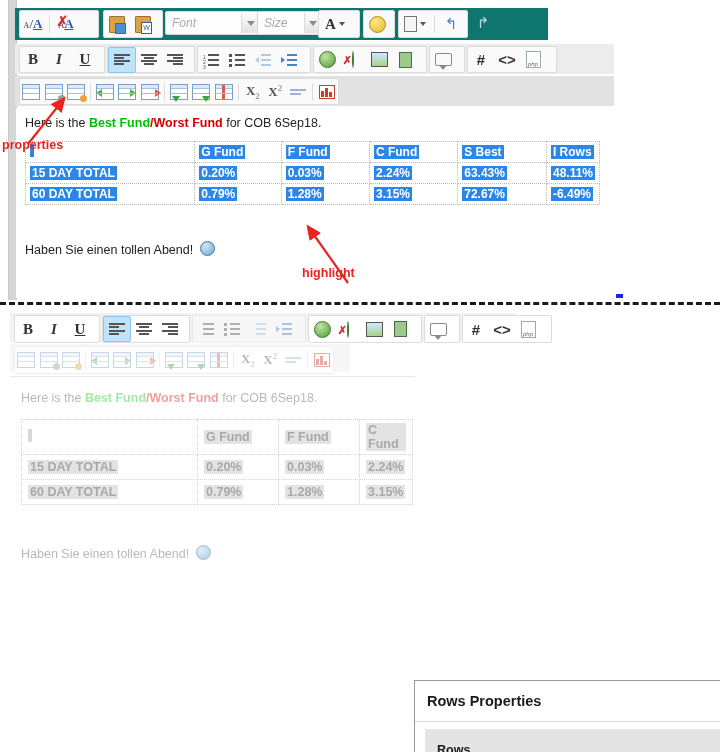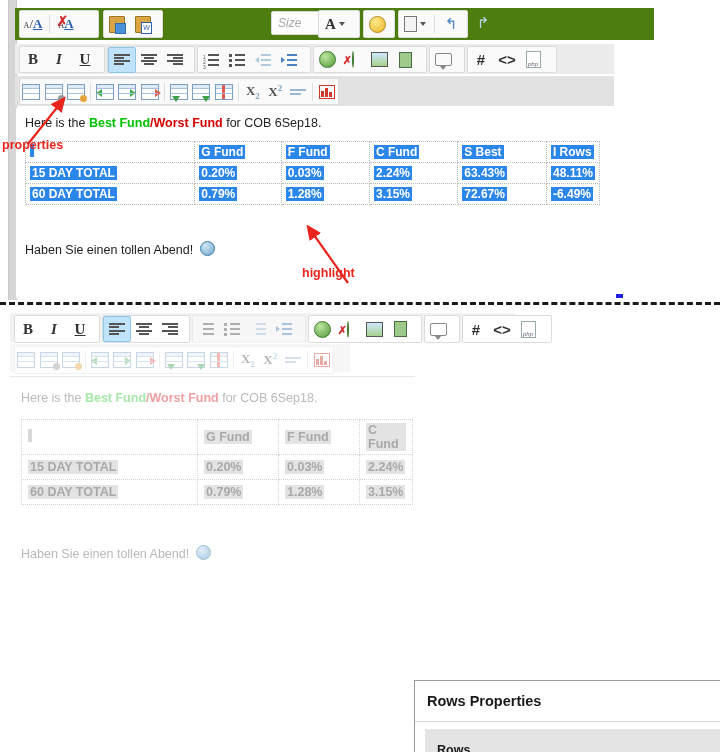--- a/index.html
+++ b/index.html
@@ -15,21 +15,21 @@
   #top-pane {
     position: absolute; left: 0; top: 0; width: 614px; height: 300px;
     background: #fff;
     border-right: 1px solid #ffffff;
   }
   .pane-left-rail {
     position: absolute; left: 8px; top: 0; width: 7px; height: 300px;
     background: #d6d6d6; border-left:1px solid #c9c9c9; border-right:1px solid #c9c9c9;
   }
   .tb-strip { position:absolute; left:15px; background: linear-gradient(#fbfbfb,#efefef); }
-  #tb-row1 { top: 8px; width: 639px; height: 32px; background:#4d7c0f; }
+  #tb-row1 { top: 8px; width: 533px; height: 32px; background:#0f766e; }
   #tb-row2 { top: 44px; width: 599px; height: 30px; background:#ececec; }
   #tb-row3 { top: 76px; width: 599px; height: 30px; background:#e2e2e2; }
 
   .grp {
     position: absolute; top: 2px; height: 26px;
     background:#fafafa; border:1px solid #dcdcdc; border-radius:2px;
     display:flex; align-items:center;
   }
   #tb-row2 .grp, #tb-row3 .grp { top:2px; height:25px; }
 
@@ -165,21 +165,27 @@
           <span style="position:relative;display:block;width:14px;height:15px;background:#d9a441;border:1px solid #9d7426;border-radius:1px;">
             <i style="position:absolute;right:-2px;bottom:-2px;width:9px;height:9px;background:#4a90d9;border:1px solid #2f6fae;"></i>
           </span>
         </div>
         <div class="btn">
           <span style="position:relative;display:block;width:14px;height:15px;background:#d9a441;border:1px solid #9d7426;border-radius:1px;">
             <i style="position:absolute;right:-2px;bottom:-2px;width:9px;height:10px;background:#fff;border:1px solid #2f5fae;font-size:7px;color:#2f5fae;text-align:center;line-height:9px;font-style:normal;">W</i>
           </span>
         </div>
       </div>
-      <div class="combo" style="position:absolute;left:256px;top:3px;width:57px;">
+      <div class="combo" style="position:absolute;left:150px;top:3px;width:88px;">
+        <span>Font</span>
+        <span class="arrowbox">
+            <i class="caret-sm"></i>
+          </span>
+      </div>
+      <div class="combo" style="position:absolute;left:242px;top:3px;width:57px;">
         <span>Size</span>
         <span class="arrowbox" style="width:16px;">
             <i class="caret-sm"></i>
           </span>
       </div>
       <div class="grp" style="left:303px; width:40px;">
         <div class="btn wide">
           <span class="g-A">A</span>
             <i class="caret-xs" style="margin-left:3px;"></i>
         </div>

